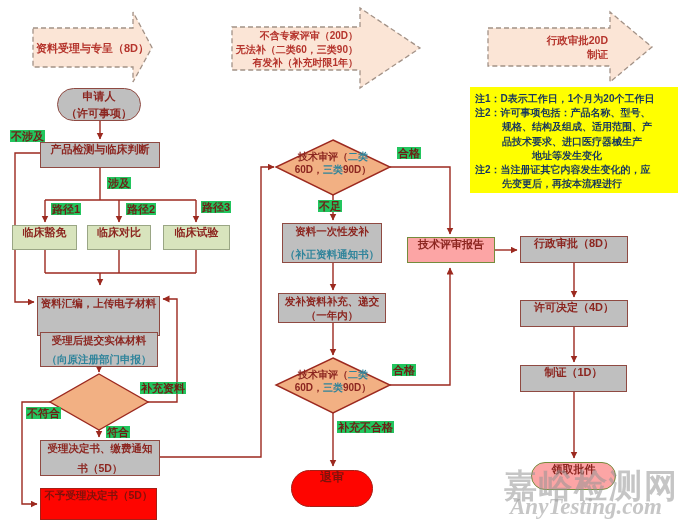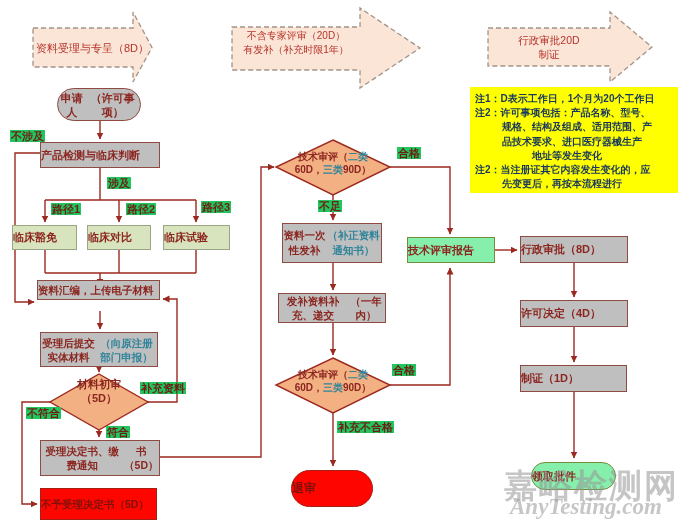--- a/index.html
+++ b/index.html
@@ -3,36 +3,36 @@
 <meta charset="utf-8">
 <style>
   html,body{margin:0;padding:0;background:#fff;}
   #stage{
     position:relative;width:680px;height:527px;background:#ffffff;overflow:hidden;
     font-family:"Liberation Sans","DejaVu Sans",sans-serif;
   }
   #wires{position:absolute;left:0;top:0;z-index:1;}
   .box{
     position:absolute;z-index:2;box-sizing:border-box;
-    display:flex;align-items:center;justify-content:space-between;
+    display:flex;flex-direction:column;align-items:center;justify-content:space-between;
     font-weight:bold;text-align:center;font-size:11px;line-height:13px;color:#8c2620;
   }
   .grey{background:#bfbfbf;border:1px solid #8f4a42;}
   .greenlight{background:#d8e4bd;border:1px solid #9aa685;}
   .red{background:#fe0500;border:1px solid #a51f16;color:#7e120b;}
-  .brightgreen{background:#86efac;border:1px solid #748c3c;}
+  .brightgreen{background:#fca5a5;border:1px solid #748c3c;}
   .stadium{border-radius:17px;}
   .teal{color:#2f849b;}
   .dtext{position:absolute;z-index:3;font-weight:bold;text-align:center;color:#8c2620;}
   .lbl{
     position:absolute;z-index:3;font-weight:bold;font-size:11px;line-height:12px;
     color:#6e1f16;background:#22c55e;padding:0 1px;white-space:nowrap;
   }
   .bannertext{
-    position:absolute;z-index:3;font-weight:normal;text-align:center;color:#b5342c;white-space:nowrap;
+    position:absolute;z-index:3;font-weight:bold;text-align:right;color:#b5342c;white-space:nowrap;
   }
   .note{
     position:absolute;z-index:2;left:470px;top:87px;width:208px;height:106px;
     background:#ffff00;box-sizing:border-box;padding:5px 5px 6px 5px;
     font-weight:bold;font-size:10px;line-height:14.2px;color:#17375e;
   }
   .note div{white-space:nowrap;}
   .note div:nth-child(3),.note div:nth-child(4){padding-left:27px;}
   .note div:nth-child(5){padding-left:57px;}
   .note div:nth-child(7){padding-left:27px;}
@@ -108,20 +108,21 @@
         <polygon points="99,374 148,402 99,430 50,402"></polygon>
         <polygon points="333,140 390,167 333,195 276,167"></polygon>
         <polygon points="333,358 390,385 333,413 276,385"></polygon>
       </g>
     </g>
   </svg>
 
   <div class="bannertext" style="left:36px;top:41px;width:96px;font-size:11px;">资料受理与专呈（8D）</div>
   <div class="bannertext" style="left:234px;top:29px;width:124px;font-size:10px;line-height:13.5px;">
     <div>不含专家评审（20D）</div>
+    <div>无法补（二类60，三类90）</div>
     <div>有发补（补充时限1年）</div>
   </div>
   <div class="bannertext" style="left:490px;top:33px;width:118px;font-size:10.5px;line-height:14px;">
     <div>行政审批20D</div>
     <div>制证</div>
   </div>
 
   <div class="note">
     <div>注1：D表示工作日，1个月为20个工作日</div>
     <div>注2：许可事项包括：产品名称、型号、</div>
@@ -133,28 +134,24 @@
   </div>
 
   <div class="box grey stadium" style="left:57px;top:88px;width:84px;height:33px;line-height:14px;">
     <div>申请人</div>
     <div>（许可事项）</div>
   </div>
   <div class="box grey" style="left:40px;top:142px;width:120px;height:26px;">产品检测与临床判断</div>
   <div class="box greenlight" style="left:12px;top:225px;width:65px;height:25px;">临床豁免</div>
   <div class="box greenlight" style="left:87px;top:225px;width:64px;height:25px;">临床对比</div>
   <div class="box greenlight" style="left:163px;top:225px;width:67px;height:25px;">临床试验</div>
-  <div class="box grey" style="left:37px;top:280px;width:123px;height:20px;font-size:10.5px;">资料汇编，上传电子材料</div>
+  <div class="box grey" style="left:37px;top:296px;width:123px;height:40px;font-size:10.5px;">资料汇编，上传电子材料</div>
   <div class="box grey" style="left:40px;top:332px;width:118px;height:35px;font-size:10.5px;line-height:14px;">
     <div>受理后提交实体材料</div>
     <div class="teal">（向原注册部门申报）</div>
-  </div>
-  <div class="dtext" style="left:60px;top:378px;width:78px;font-size:11px;line-height:13.5px;">
-    <div>材料初审</div>
-    <div>（5D）</div>
   </div>
   <div class="box grey" style="left:40px;top:440px;width:120px;height:36px;line-height:14px;font-size:10.5px;">
     <div>受理决定书、缴费通知</div>
     <div>书（5D）</div>
   </div>
   <div class="box red" style="left:40px;top:488px;width:117px;height:32px;font-size:10.5px;">不予受理决定书（5D）</div>
 
   <div class="dtext" style="left:280px;top:150px;width:106px;font-size:10px;line-height:13px;">
     <div><span>技术审评（</span><span class="teal">二类</span></div>
     <div><span>60D，</span><span class="teal">三类</span><span>90D）</span></div>

